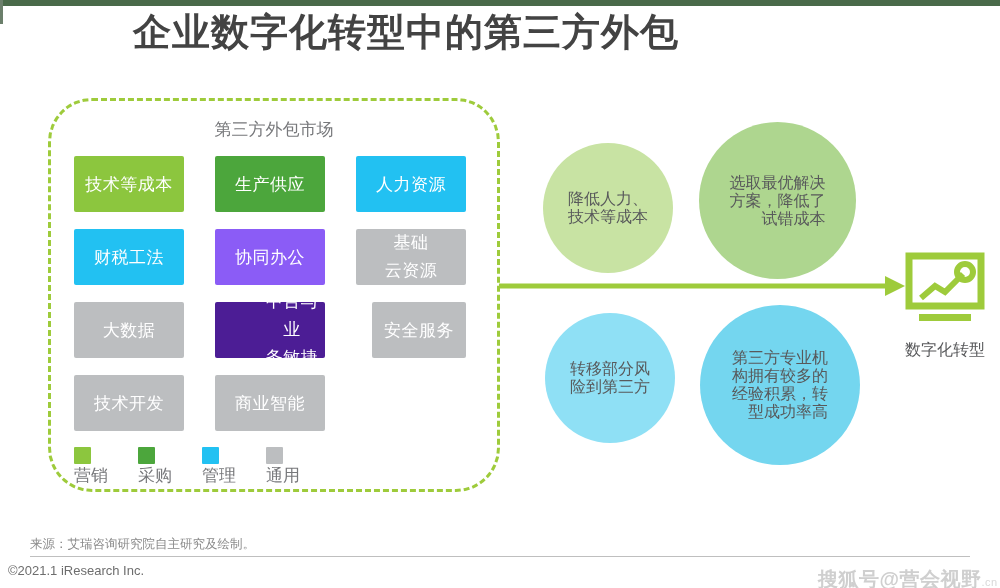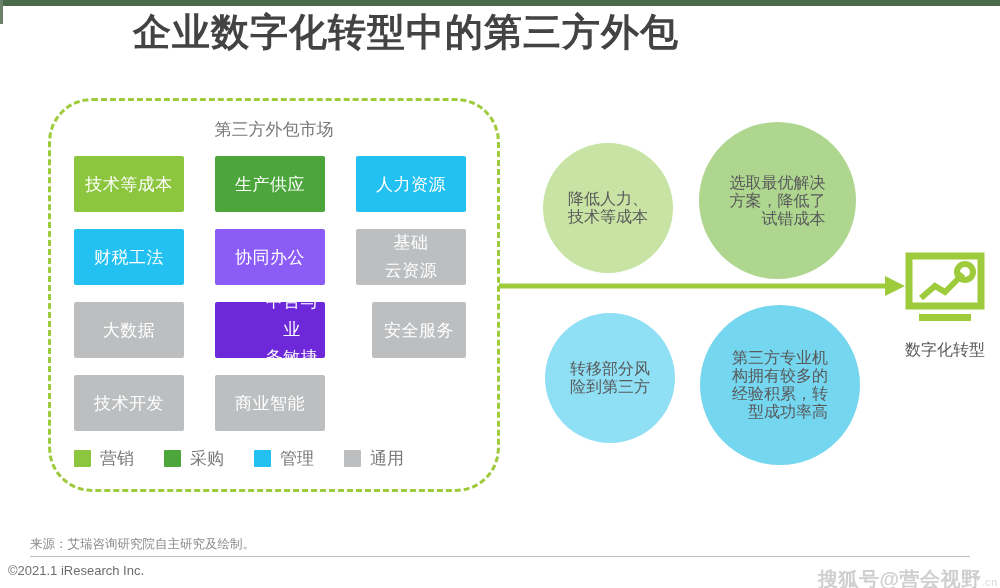--- a/index.html
+++ b/index.html
@@ -95,22 +95,23 @@
   
   .legend {
     position: absolute;
     left: 74px; top: 447px;
     width: 404px;
     display: flex;
     align-items: center;
   }
   .legend-item {
     display: flex;
-    align-items: center;
+    align-items: flex-start;
     margin-right: 30px;
+    flex-direction: column;
   }
   .legend-swatch {
     width: 17px; height: 17px;
     border-radius: 1px;
     margin-right: 9px;
   }
   .legend-label {
     font-size: 17px;
     color: #77787b;
     white-space: nowrap;
@@ -207,21 +208,21 @@
   <div class="market-title">第三方外包市场</div>
 
   <div class="grid" id="market-grid">
       <div class="cell" style="background: rgb(140, 198, 62);">技术等成本</div>
       <div class="cell" style="background: rgb(76, 166, 60);">生产供应</div>
       <div class="cell" style="background: rgb(34, 193, 242);">人力资源</div>
       <div class="cell" style="background: rgb(34, 193, 242);">财税工法</div>
       <div class="cell" style="background: #8b5cf6;">协同办公</div>
       <div class="cell two-line" style="background: rgb(188, 190, 192);">基础<br>云资源</div>
       <div class="cell" style="background: rgb(188, 190, 192);">大数据</div>
-      <div class="cell two-line" style="background: #6d28d9; padding-left: 48px;">中台与业<br>务敏捷</div>
+      <div class="cell two-line" style="background: #4c1d95; padding-left: 48px;">中台与业<br>务敏捷</div>
       <div class="cell" style="background: rgb(188, 190, 192); margin-left: 16px;">安全服务</div>
       <div class="cell" style="background: rgb(188, 190, 192);">技术开发</div>
       <div class="cell" style="background: rgb(188, 190, 192);">商业智能</div>
     </div>
 
   <div class="legend" id="market-legend">
       <div class="legend-item">
         <span class="legend-swatch" style="background: rgb(140, 198, 62);"></span>
         <span class="legend-label">营销</span>
       </div>

